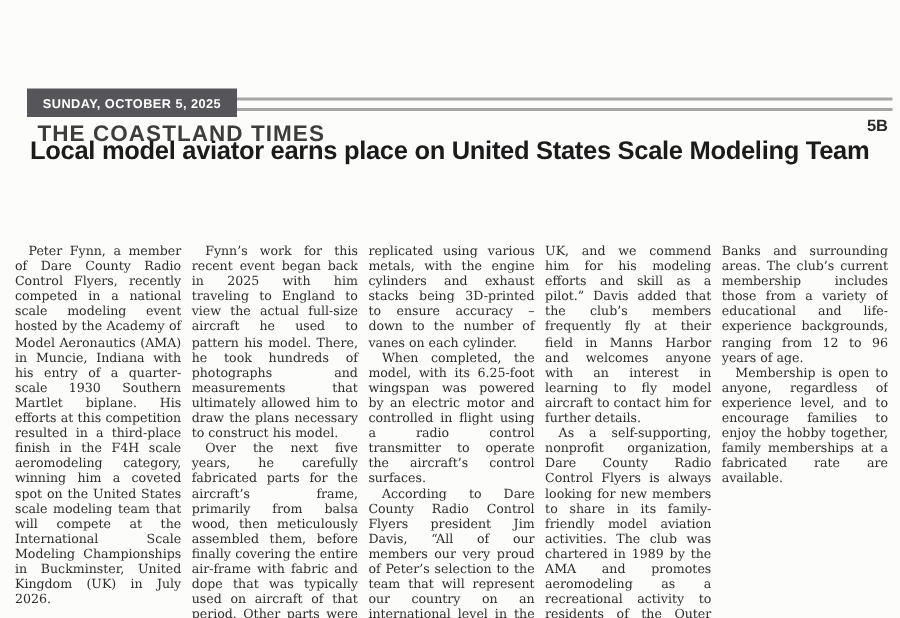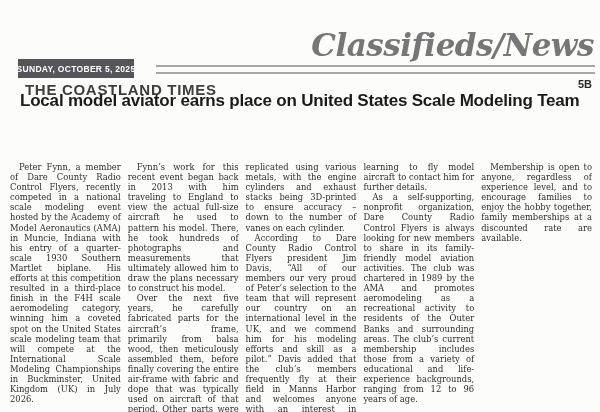--- a/index.html
+++ b/index.html
@@ -30,21 +30,21 @@
     left: 156px; right: 5px;
     height: 2px;
     background: #a6a6a6;
   }
   .rule-top { top: 65px; }
   .rule-bottom { top: 71.5px; }
 
   .date-box {
     position: absolute;
     left: 18px; top: 59px;
-    width: 116px; height: 19px;
+    width: 140px; height: 19px;
     background: #56565a;
     color: #ffffff;
     font-size: 8.5px;
     font-weight: bold;
     letter-spacing: 0.3px;
     display: flex;
     align-items: center;
     justify-content: center;
     white-space: nowrap;
   }
@@ -99,36 +99,36 @@
   .article-body p {
     margin: 0;
     text-indent: 9px;
   }
 </style>
 </head>
 <body>
 
 <div class="page">
 
-  <div class="section-title">Classifieds/News</div>
 
   <div class="rule rule-top"></div>
   <div class="rule rule-bottom"></div>
 
   <div class="date-box">SUNDAY, OCTOBER 5, 2025</div>
 
   <div class="paper-name">THE COASTLAND TIMES</div>
 
   <div class="page-number">5B</div>
 
   <h1 class="headline">Local model aviator earns place on United States Scale Modeling Team</h1>
 
   <div class="article-body">
     <p>Peter Fynn, a member of Dare County Radio Control Flyers, recently competed in a national scale modeling event hosted by the Academy of Model Aeronautics (AMA) in Muncie, Indiana with his entry of a quarter-scale 1930 Southern Martlet biplane. His efforts at this competition resulted in a third-place finish in the F4H scale aeromodeling category, winning him a coveted spot on the United States scale modeling team that will compete at the International Scale Modeling Championships in Buckminster, United Kingdom (UK) in July 2026.</p>
-    <p>Fynn’s work for this recent event began back in 2013 with him traveling to England to view the actual full-size aircraft he used to pattern his model. There, he took hundreds of photographs and measurements that ultimately allowed him to draw the plans necessary to construct his model.</p>
+    <p>Fynn’s work for this recent event began back in 2025 with him traveling to England to view the actual full-size aircraft he used to pattern his model. There, he took hundreds of photographs and measurements that ultimately allowed him to draw the plans necessary to construct his model.</p>
     <p>Over the next five years, he carefully fabricated parts for the aircraft’s frame, primarily from balsa wood, then meticulously assembled them, before finally covering the entire air-frame with fabric and dope that was typically used on aircraft of that period. Other parts were replicated using various metals, with the engine cylinders and exhaust stacks being 3D-printed to ensure accuracy – down to the number of vanes on each cylinder.</p>
+    <p>When completed, the model, with its 6.25-foot wingspan was powered by an electric motor and controlled in flight using a radio control transmitter to operate the aircraft’s control surfaces.</p>
     <p>According to Dare County Radio Control Flyers president Jim Davis, “All of our members our very proud of Peter’s selection to the team that will represent our country on an international level in the UK, and we commend him for his modeling efforts and skill as a pilot.” Davis added that the club’s members frequently fly at their field in Manns Harbor and welcomes anyone with an interest in learning to fly model aircraft to contact him for further details.</p>
     <p>As a self-supporting, nonprofit organization, Dare County Radio Control Flyers is always looking for new members to share in its family-friendly model aviation activities. The club was chartered in 1989 by the AMA and promotes aeromodeling as a recreational activity to residents of the Outer Banks and surrounding areas. The club’s current membership includes those from a variety of educational and life-experience backgrounds, ranging from 12 to 96 years of age.</p>
-    <p>Membership is open to anyone, regardless of experience level, and to encourage families to enjoy the hobby together, family memberships at a discounted rate are available.</p>
+    <p>Membership is open to anyone, regardless of experience level, and to encourage families to enjoy the hobby together, family memberships at a fabricated rate are available.</p>
 
   </div>
 
 </div>
 
 </body></html>

